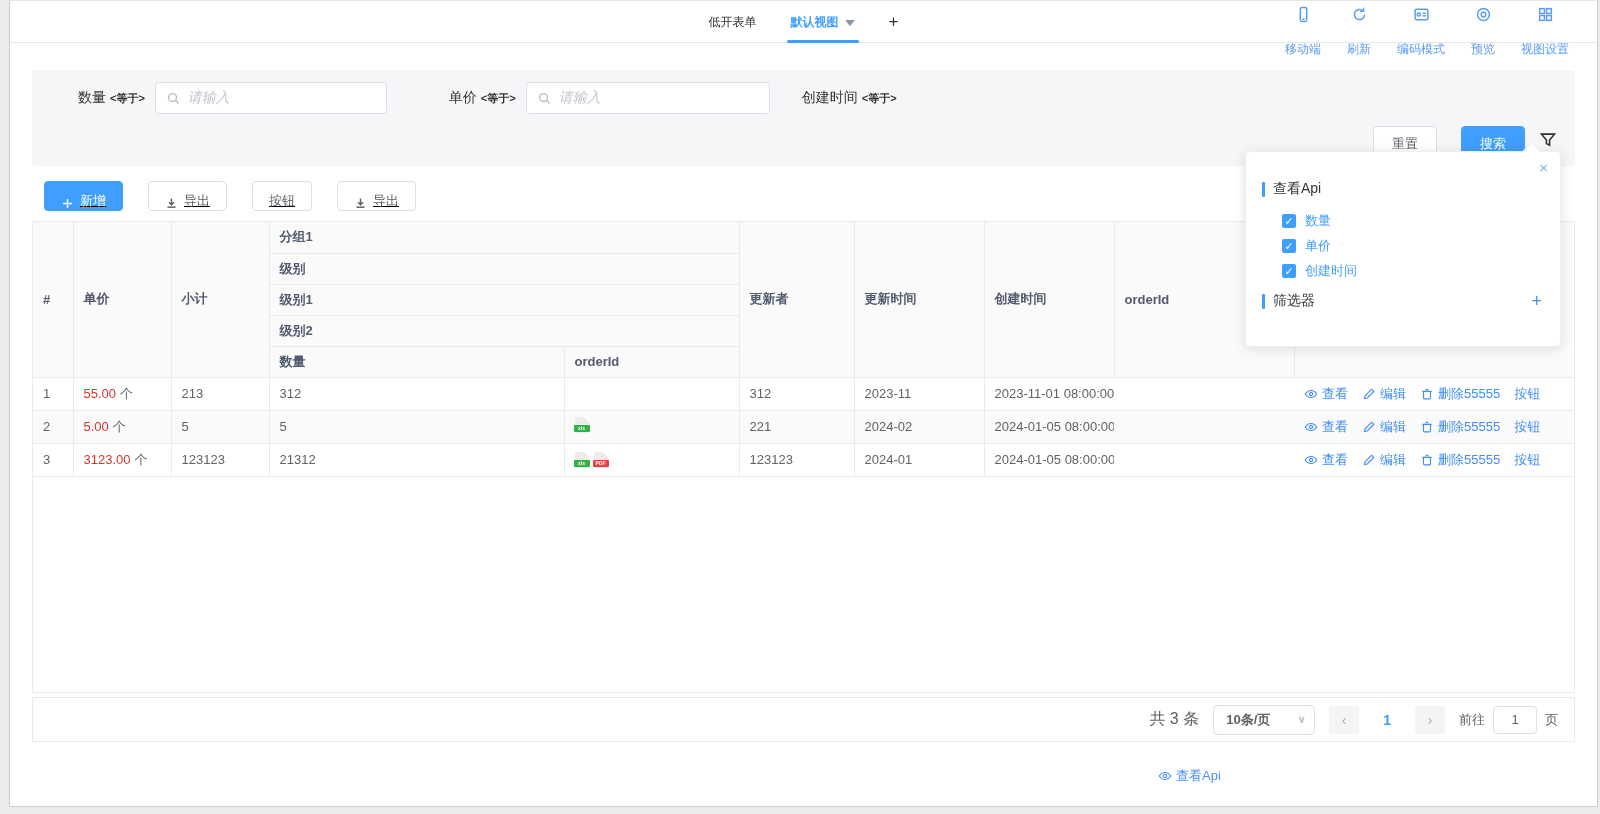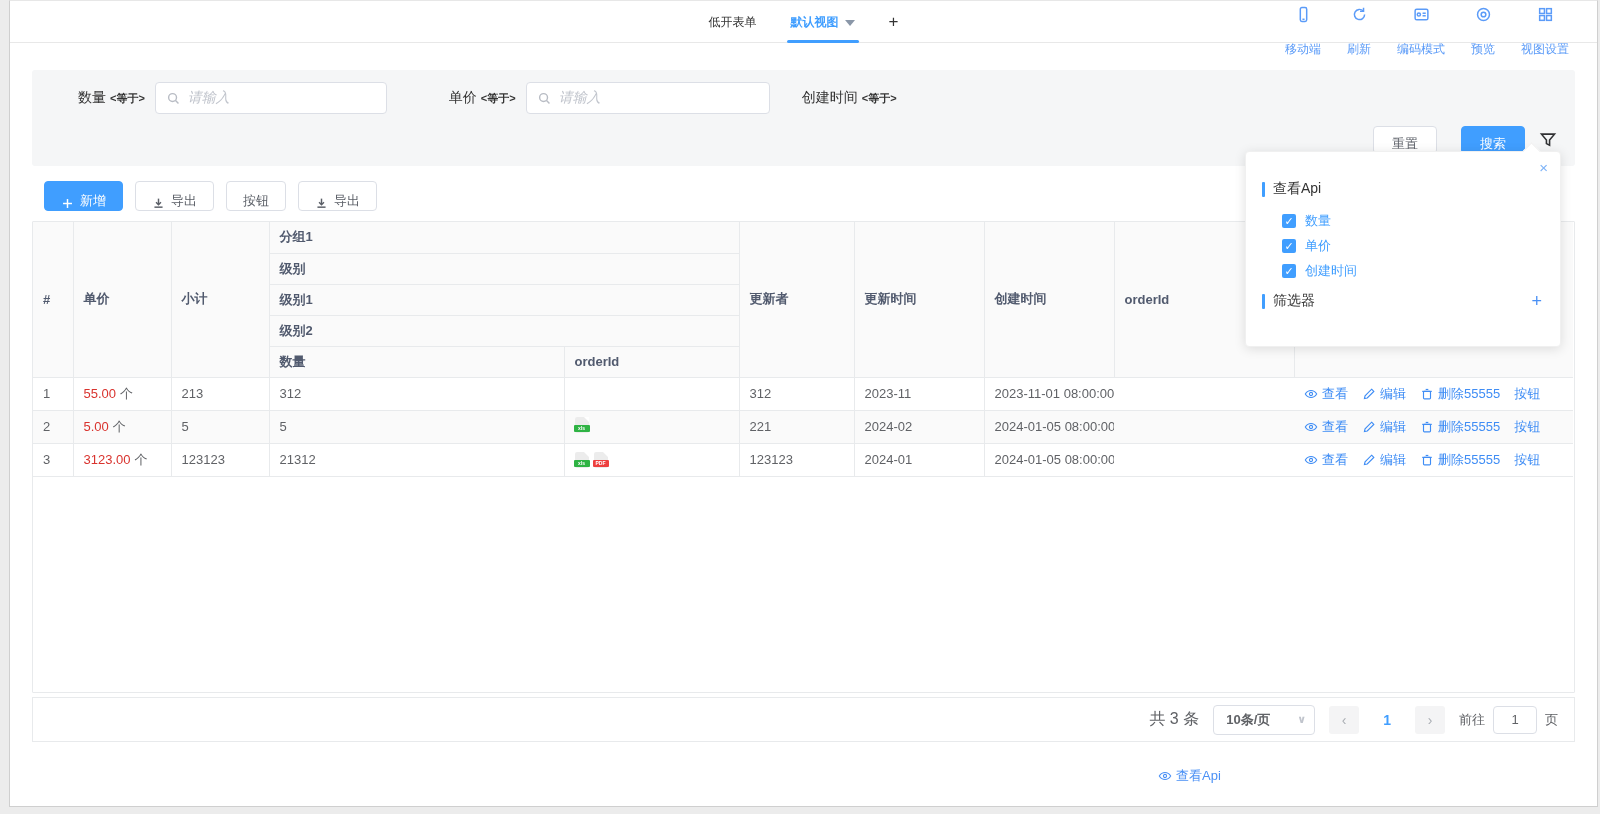--- a/index.html
+++ b/index.html
@@ -31,21 +31,21 @@
   .f-input .ph { color:#c0c4cc; font-size:14px;font-style:italic; }
   .w-232{width:232px;} .w-244{width:244px;} .w-368{width:368px;}
   .filter-actions { display:flex; justify-content:flex-end; align-items:center; gap:12px; margin-top:12px; }
   .btn { font-size:13px; border-radius:4px; height:28px; padding:0 18px; display:inline-flex; align-items:flex-end; justify-content:center; cursor:pointer; gap:6px;margin-left:12px; }
   .btn-plain { background:#fff; border:1px solid #dcdfe6; color:#5a5e66; }
   .btn-primary { background:#409eff; border:1px solid #409eff; color:#fff; }
   .funnel-btn { cursor:pointer; margin-left:2px; display:flex; align-items:center; }
   .funnel-btn svg { width:18px; height:18px; stroke:#303133; fill:none; stroke-width:1.4; }
 
   
-  .toolbar { margin:15px 22px 0 22px; display:flex; gap:0; }
+  .toolbar { margin:15px 22px 0 22px; display:flex; gap:13px;text-decoration:underline; }
   .tb-btn { height:30px; padding:0 16px; font-size:13px; }
   .tb-btn svg { width:13px; height:13px; stroke-width:1.8; fill:none; }
   .tb-btn.btn-primary svg { stroke:#fff; } .tb-btn.btn-plain svg { stroke:#5a5e66; }
 
   
   .table-wrap { margin:10px 22px 0 22px; height:472px; border:1px solid #e8eaec; border-radius:1px; background:#fff; overflow:hidden; }
   table { border-collapse:collapse; table-layout:fixed; width:1540px; }
   th, td { font-size:13px; padding:0 10px; border-bottom:1px solid #e8eaec; overflow:hidden; white-space:nowrap; text-align:left; }
   thead th { background:#fafafa; color:#515a6e; font-weight:700; height:31px; border-right:1px solid #e8eaec; }
   thead th.no-r { border-right:none; }

